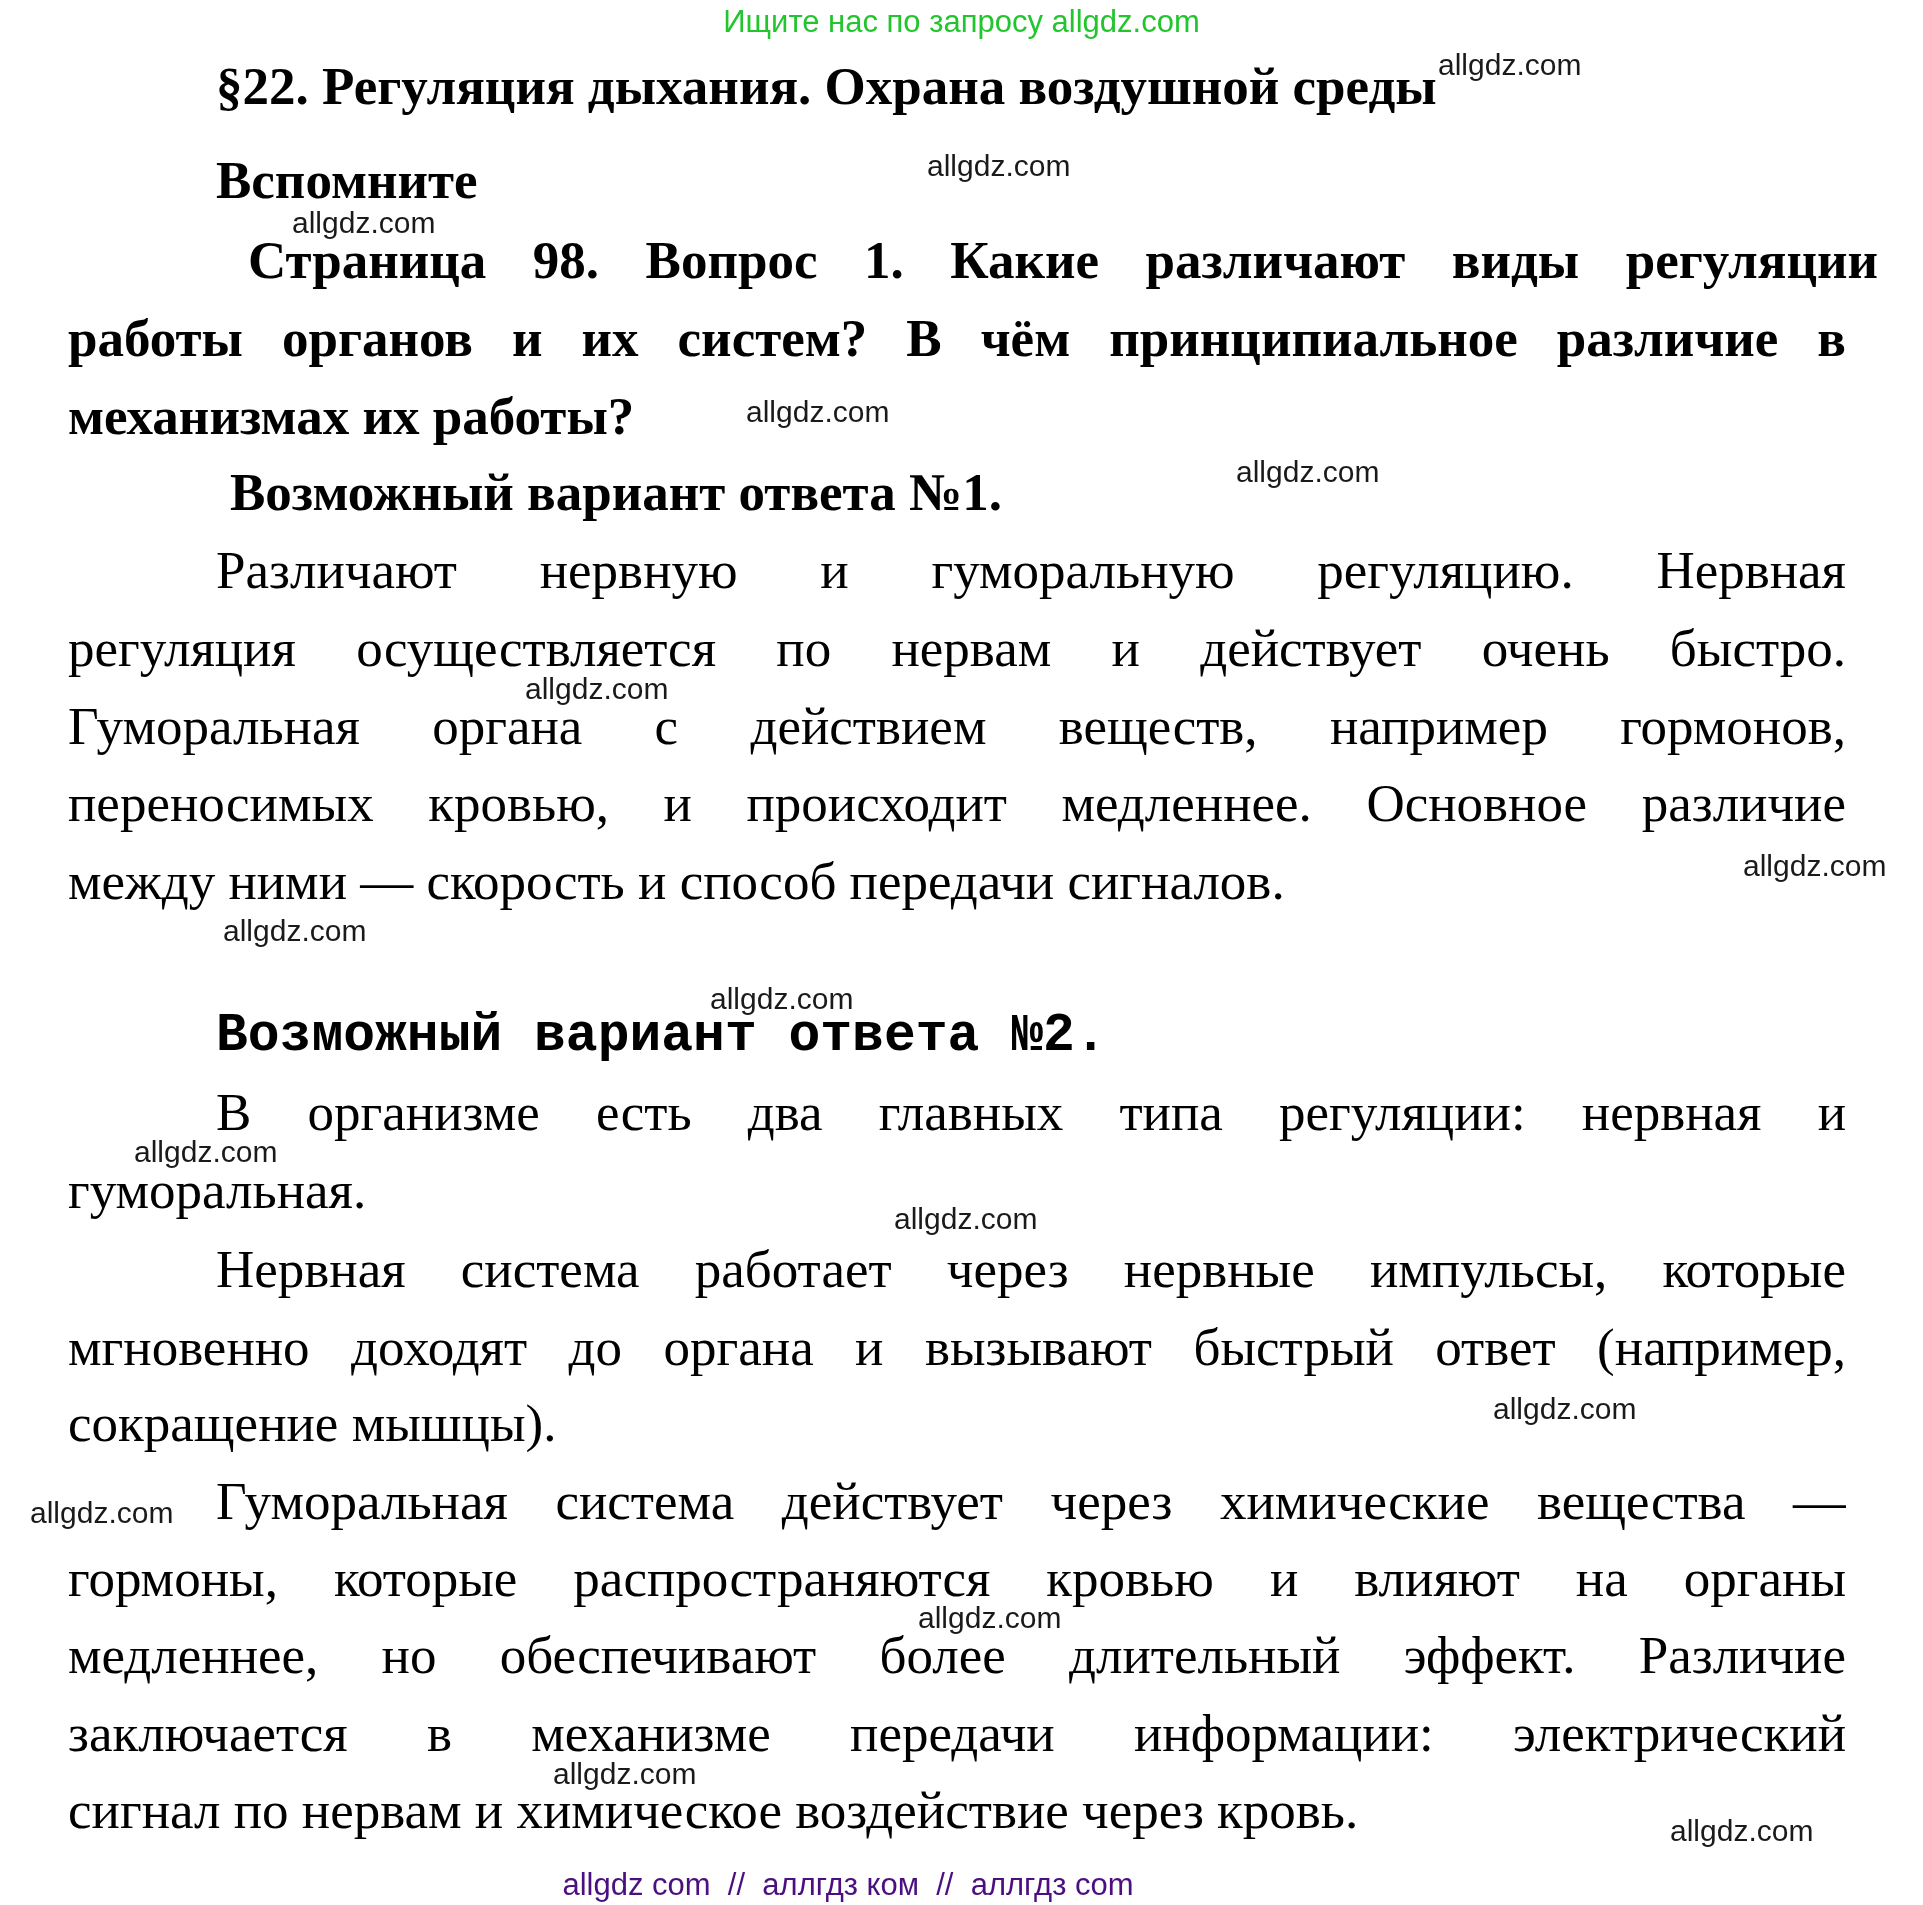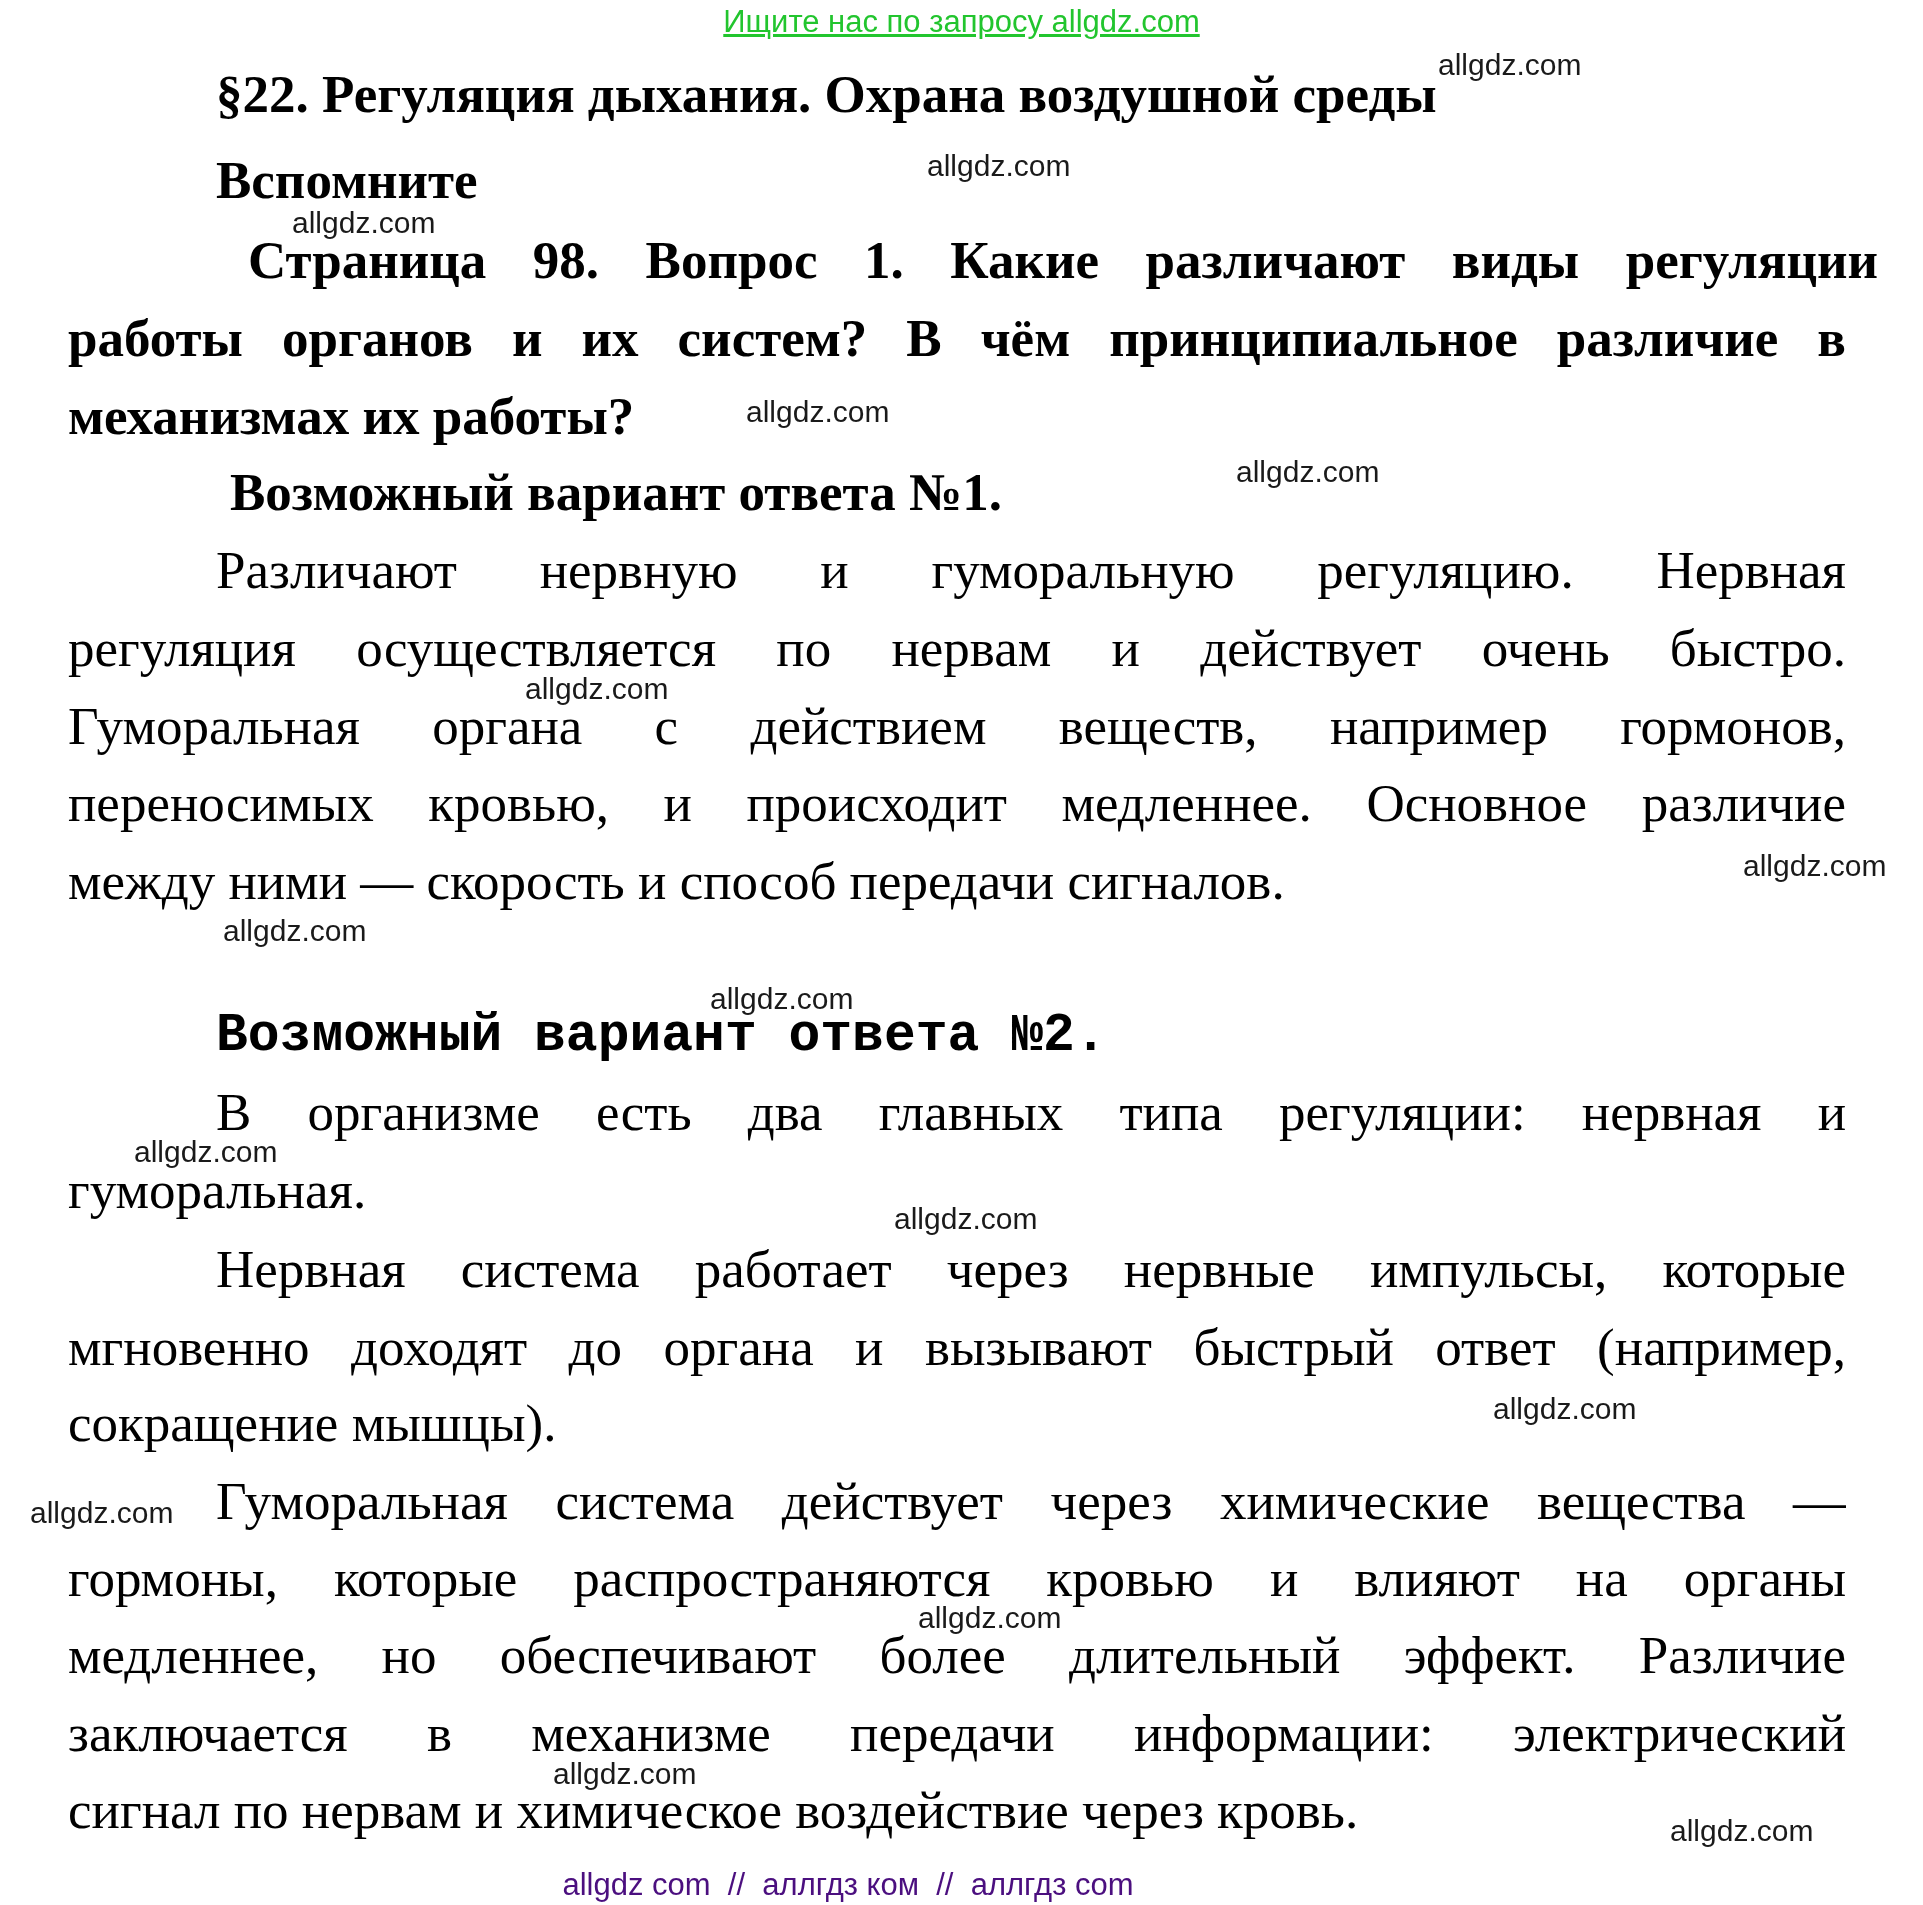--- a/index.html
+++ b/index.html
@@ -20,23 +20,23 @@
   .just { text-align: justify; text-align-last: justify; white-space: normal; overflow: hidden; height: 62px; }
   .bold { font-weight: bold; }
   .wm {
     position: absolute; font-family: "Liberation Sans", sans-serif; font-size: 30px;
     line-height: 34px; color: #1a1a1a; white-space: nowrap;
   }
 </style>
 </head>
 <body>
 
-<div class="banner" style="color:#22c52e;text-decoration:underline;">Ищите нас по запросу allgdz.com</div>
+<div class="banner" style="color:#22c52e;">Ищите нас по запросу allgdz.com</div>
 
-<div class="line bold" style="left:216px; top:64px;">§22. Регуляция дыхания. Охрана воздушной среды</div>
+<div class="line bold" style="left:216px; top:56px;">§22. Регуляция дыхания. Охрана воздушной среды</div>
 
 <div class="line bold" style="left:216px; top:150px;">Вспомните</div>
 
 <div>
   <div class="line bold just" style="left:216px; width:1630px; top:230px;margin-left:32px;">Страница 98. Вопрос 1. Какие различают виды регуляции</div>
   <div class="line bold just" style="left:68px; width:1778px; top:308px;">работы органов и их систем? В чём принципиальное различие в</div>
   <div class="line bold" style="left:68px; top:386px;">механизмах их работы?</div>
 </div>
 
 <div>

